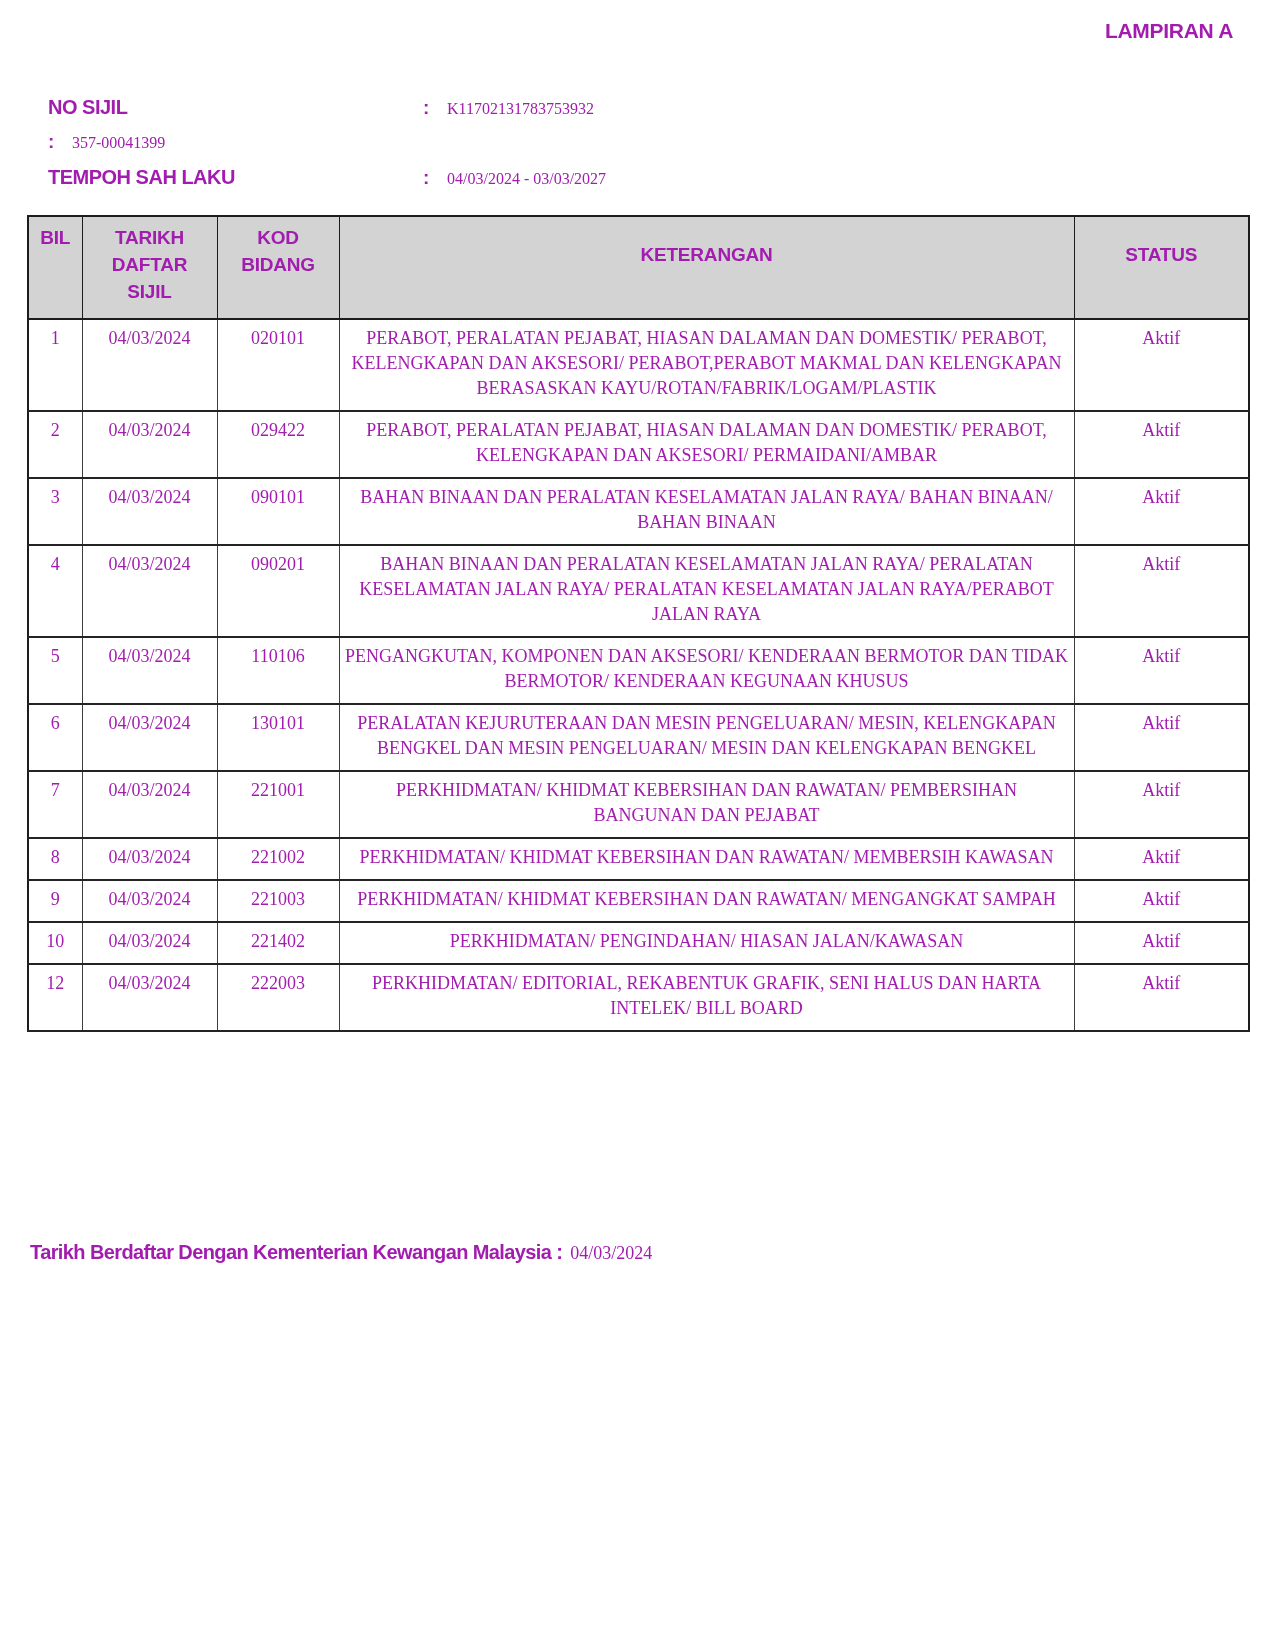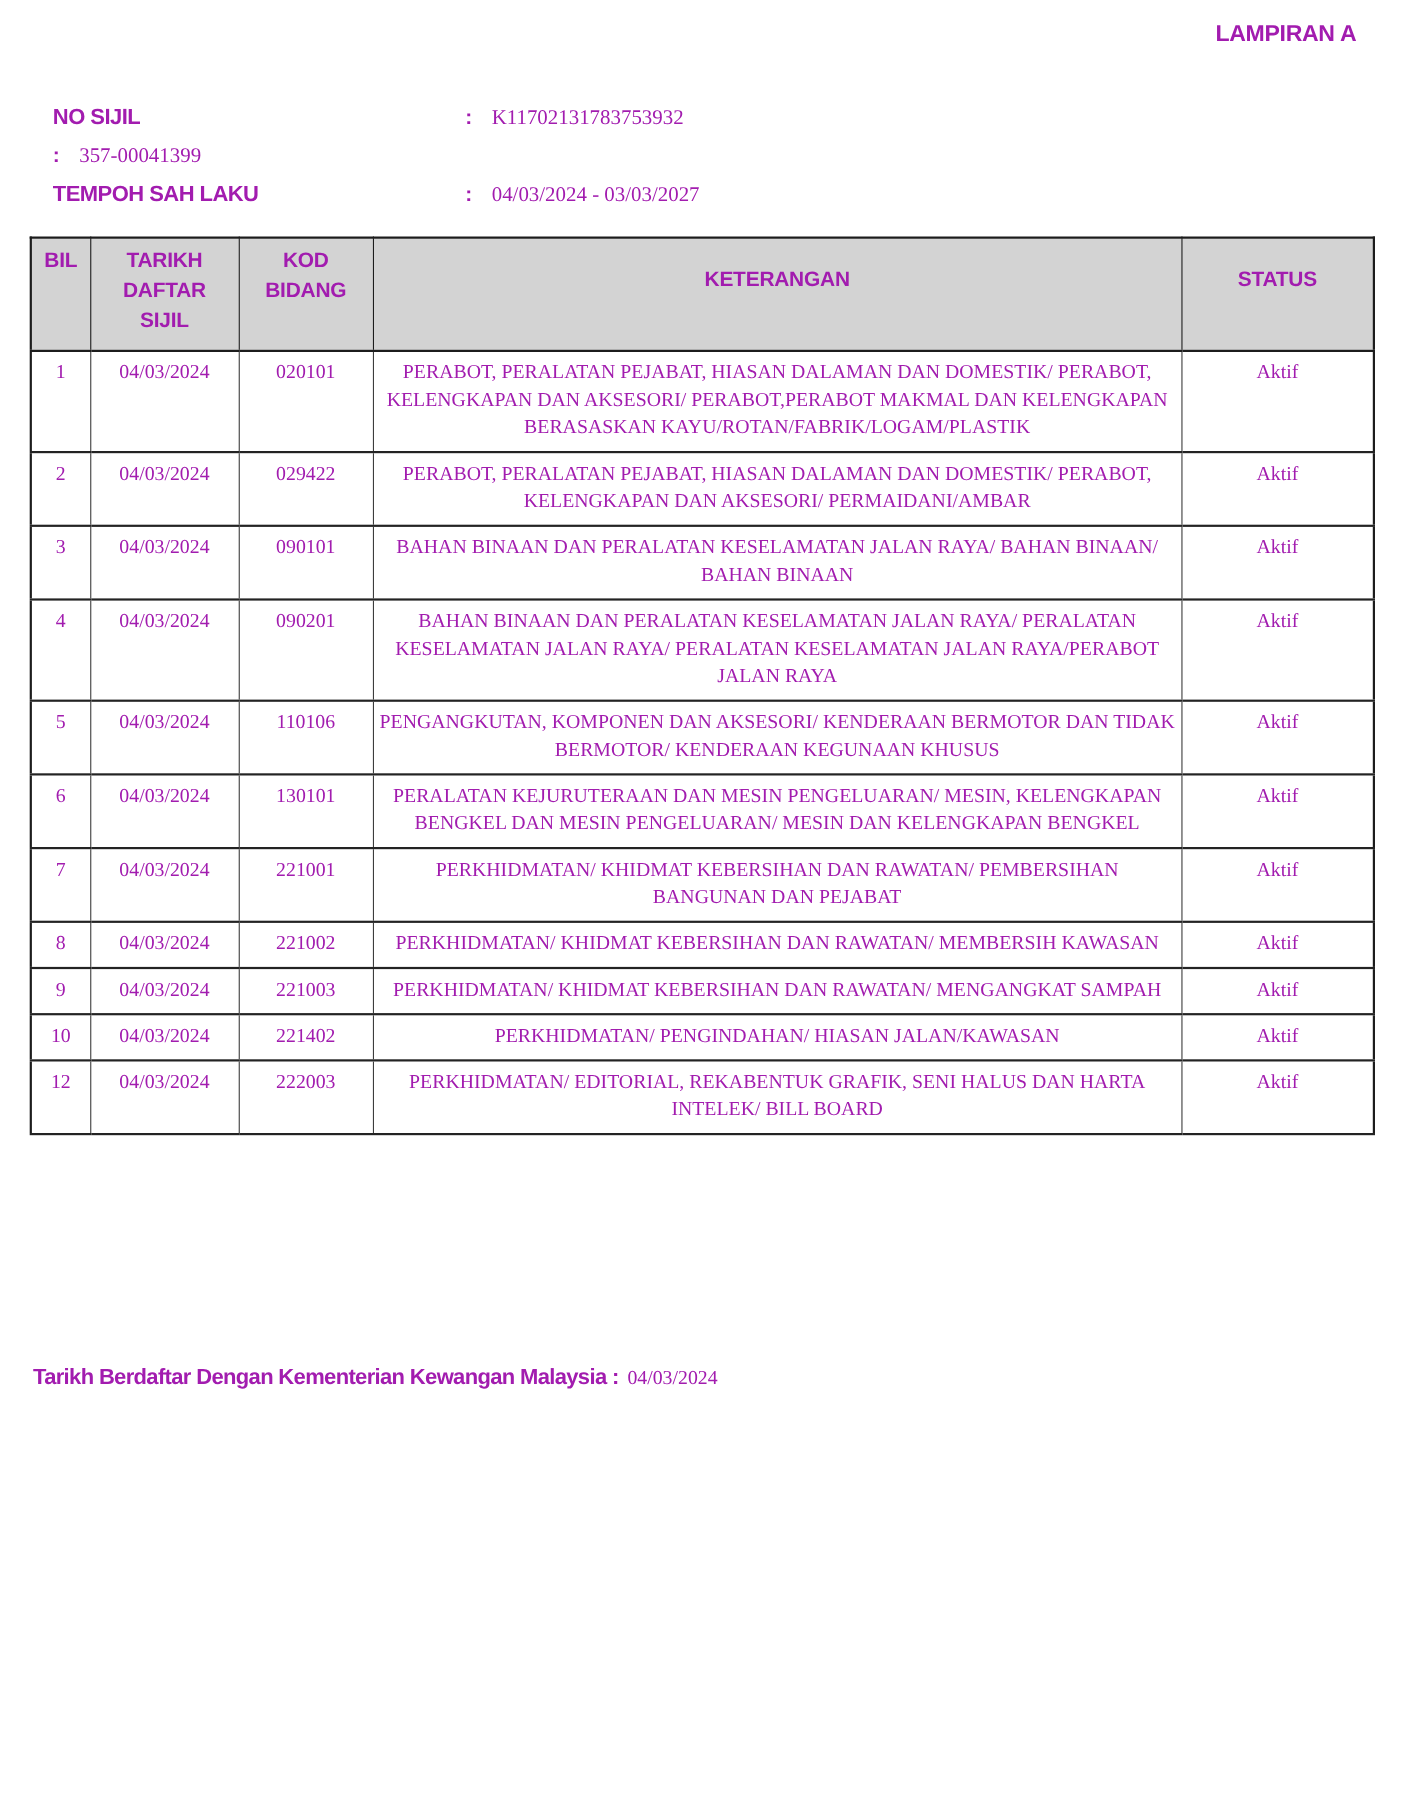--- a/index.html
+++ b/index.html
@@ -48,21 +48,21 @@
     letter-spacing: -0.5px;
   }
   .info-colon {
     flex: 0 0 24px;
     width: 24px;
     font-size: 19px;
     font-weight: bold;
   }
   .info-value {
     font-family: "Liberation Serif", serif;
-    font-size: 19px;
+    font-size: 16px;
   }
   
   table.bidang {
     position: absolute;
     top: 215px;
     left: 27px;
     width: 1221px;
     border-collapse: collapse;
     table-layout: fixed;
     border: 2px solid #1c1c1c;

